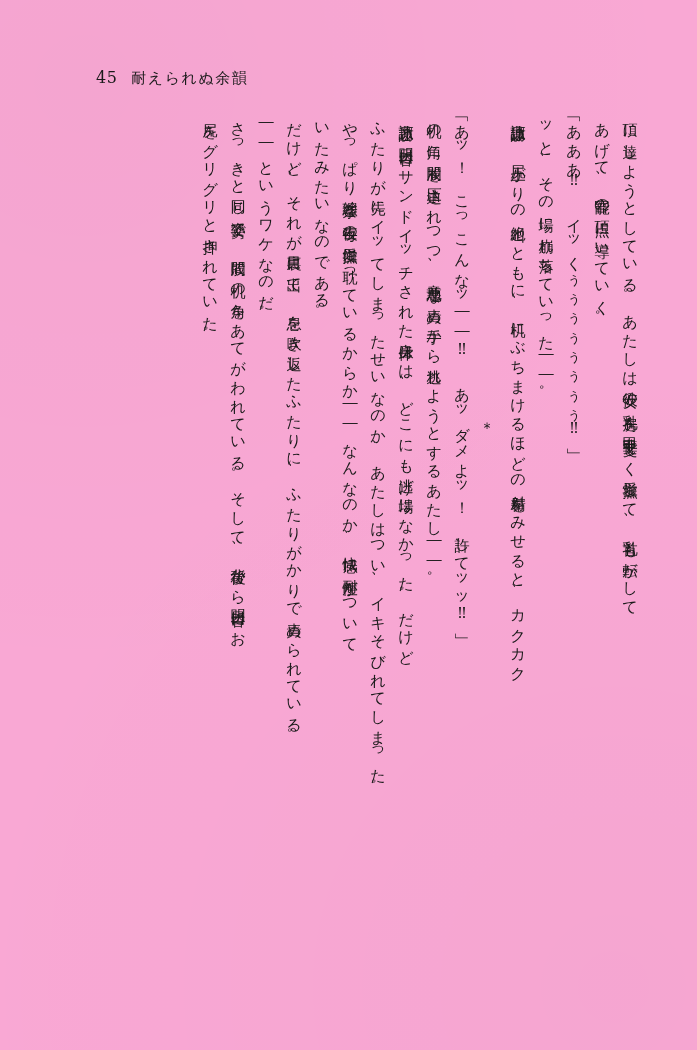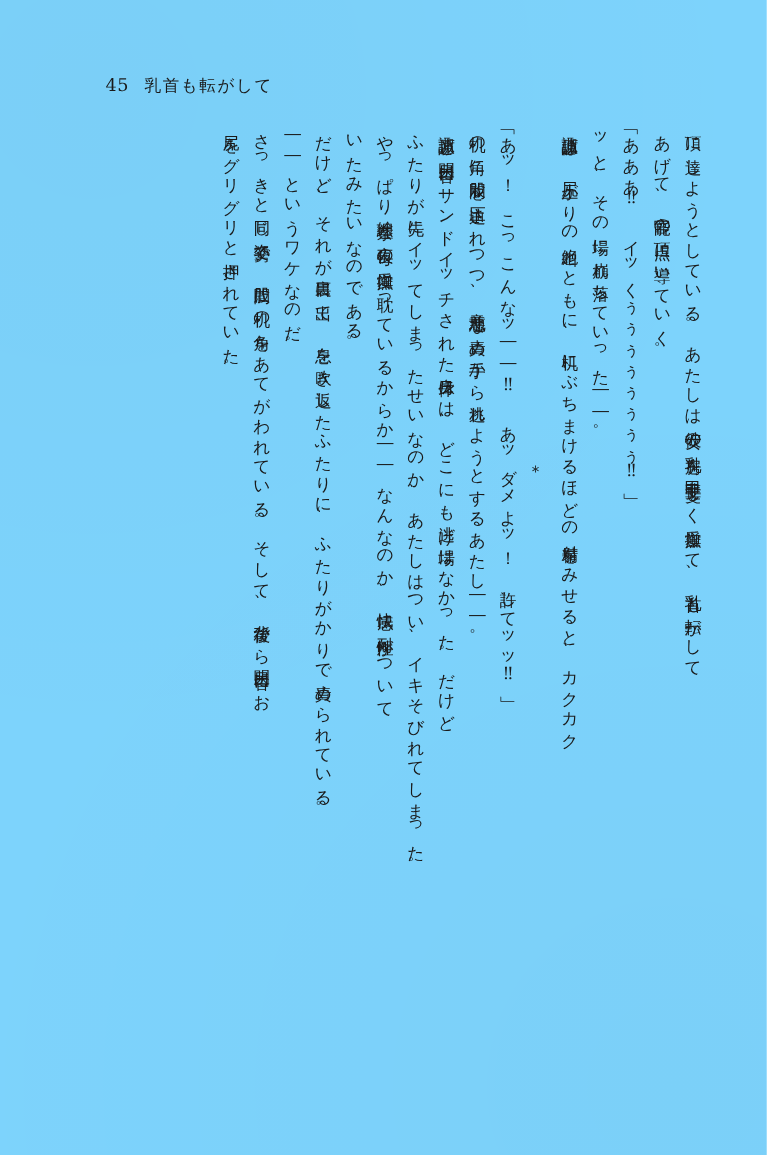--- a/index.html
+++ b/index.html
@@ -11,21 +11,21 @@
     width: 697px;
     height: 1050px;
     overflow: hidden;
     font-family: "DejaVu Serif", "Liberation Serif", serif;
     color: #1a1a1a;
   }
   #page {
     position: relative;
     width: 697px;
     height: 1050px;
-    background: #7dd3fc;
+    background: #f9a8d4;
   }
   
   #page::before {
     content: "";
     position: absolute;
     inset: 0;
     background:
       radial-gradient(circle at 12% 8%, rgba(0,0,0,0.018), rgba(0,0,0,0) 55%),
       radial-gradient(circle at 88% 94%, rgba(0,0,0,0.015), rgba(0,0,0,0) 60%);
     pointer-events: none;
@@ -90,21 +90,21 @@
     box-sizing: border-box;
   }
 </style>
 </head>
 <body>
 
 <div id="page">
 
   <div id="header">
     <span class="pageno">45</span>
-    <span class="chaptitle">乳首も転がして</span>
+    <span class="chaptitle">耐えられぬ余韻</span>
   </div>
 
   <div id="body-area">
     <div class="vcol">頂に達しようとしている。あたしは彼女の乳房を甲斐甲斐しく愛撫して、乳首も転がして</div>
     <div class="vcol">あげて、官能の頂点に導いていく。</div>
     <div class="vcol">「あああ‼　イッくぅぅぅぅぅぅぅぅ‼」</div>
     <div class="vcol">ッと、その場に崩れ落ちていった――。</div>
     <div class="vcol">諏訪原は、尻上がりの絶叫とともに、机にぶちまけるほどの射精をみせると、カクカク</div>
     <div class="starline">＊</div>
     <div class="vcol">「あッ！　こっこんなッ――‼　あッダメよッ！　許してッッ‼」</div>

